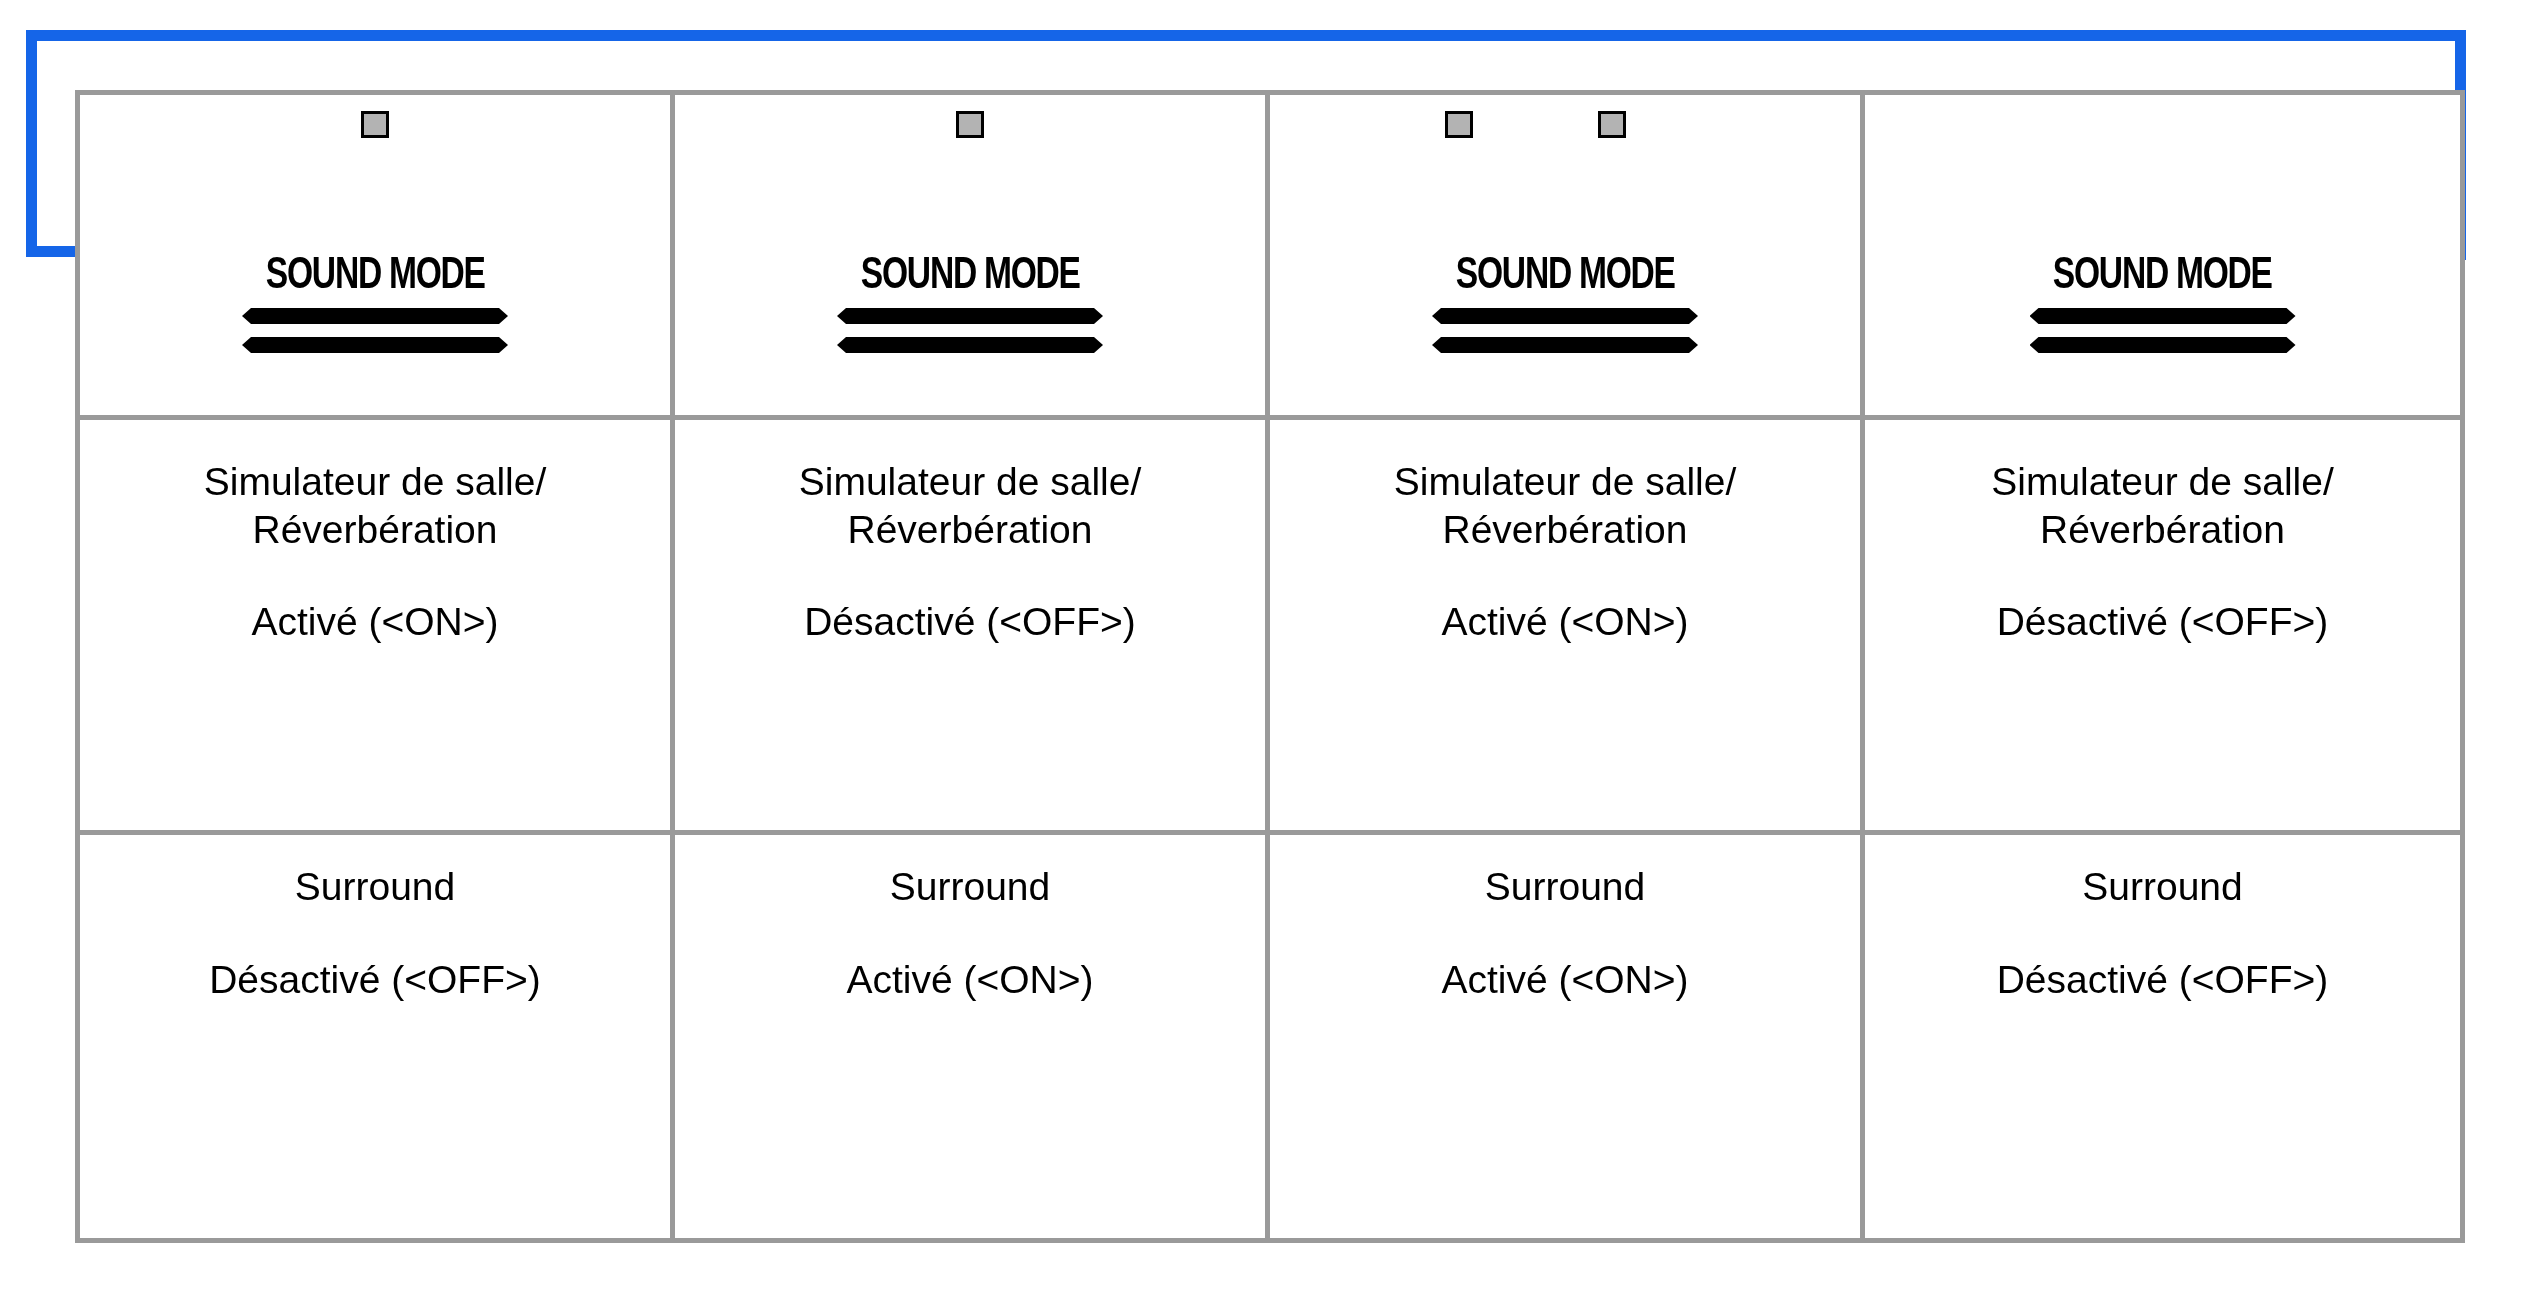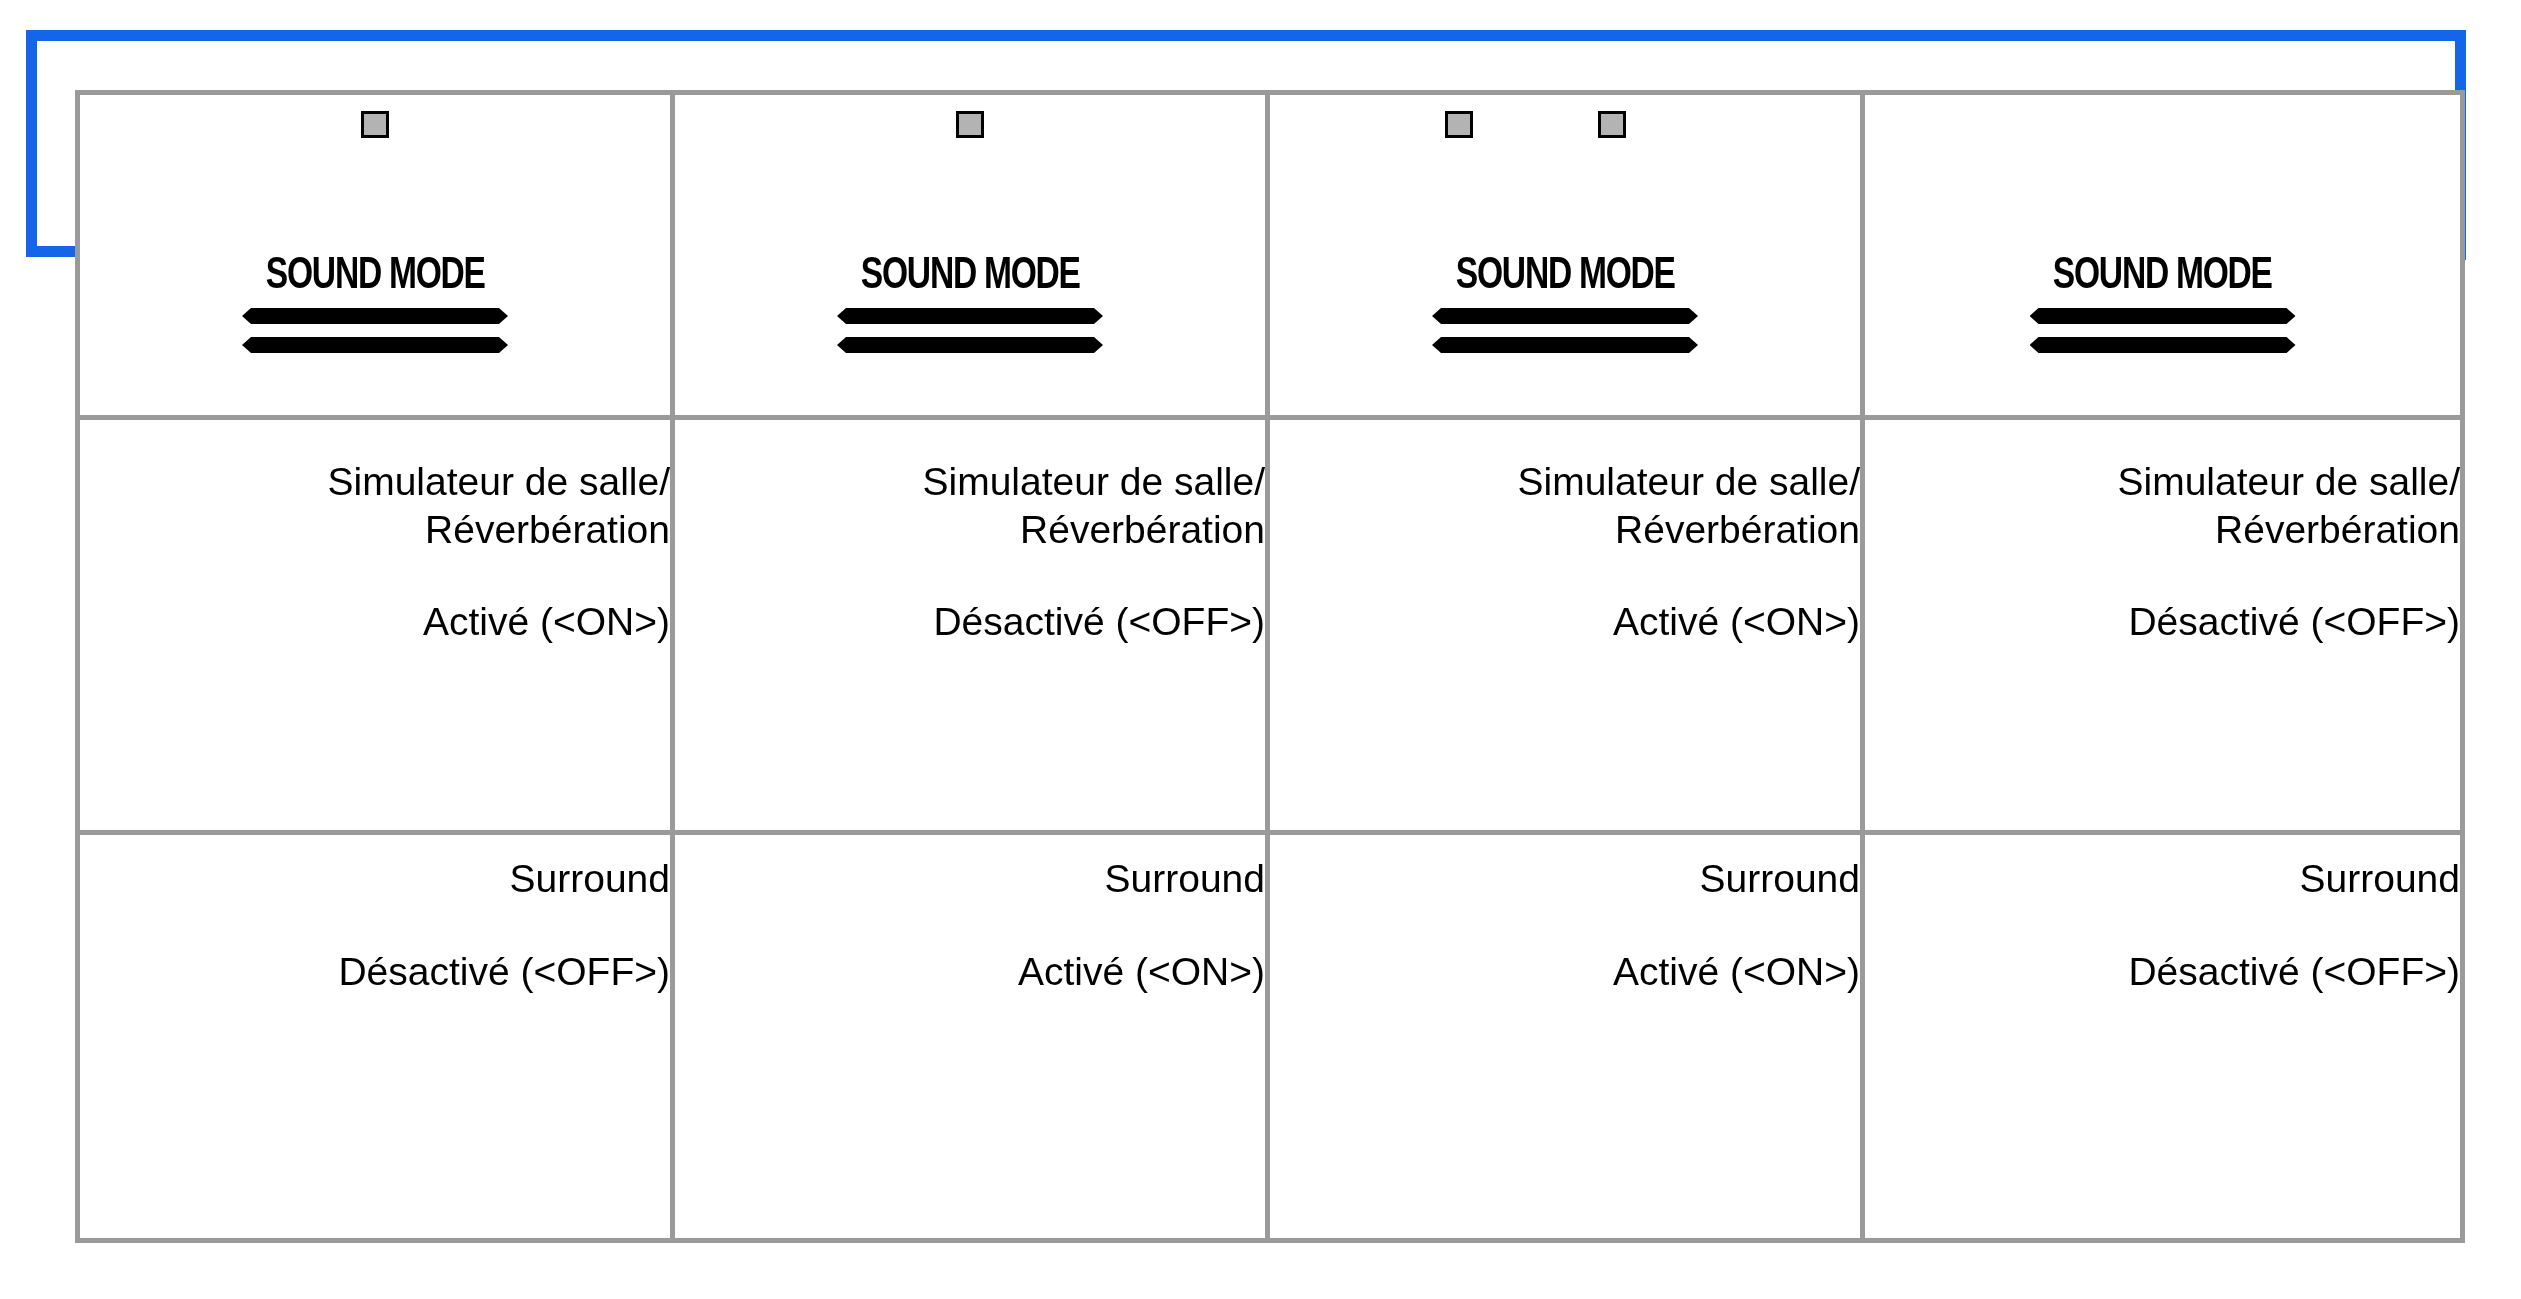--- a/index.html
+++ b/index.html
@@ -123,28 +123,28 @@
     background: #000000;
     margin-top: 13px;
     clip-path: polygon(0 50%, 9px 0, calc(100% - 9px) 0, 100% 50%, calc(100% - 9px) 100%, 9px 100%);
   }
 
   
   .cell-text {
     font-family: "Liberation Sans", sans-serif;
     font-size: 39px;
     color: #000000;
-    text-align: right;
+    text-align: center;
     line-height: 1.22;
     width: 100%;
     white-space: pre-line;
   }
   .row2 .t-title { margin-top: 38px; }
   .row2 .t-state { margin-top: 45px; }
-  .row3 .t-title { margin-top: 20px; }
+  .row3 .t-title { margin-top: 28px; }
   .row3 .t-state { margin-top: 45px; }
 </style>
 </head>
 <body>
 
 <div id="stage">
 
   <div class="wire wire-top"></div>
   <div class="wire wire-left"></div>
   <div class="wire wire-right"></div>

